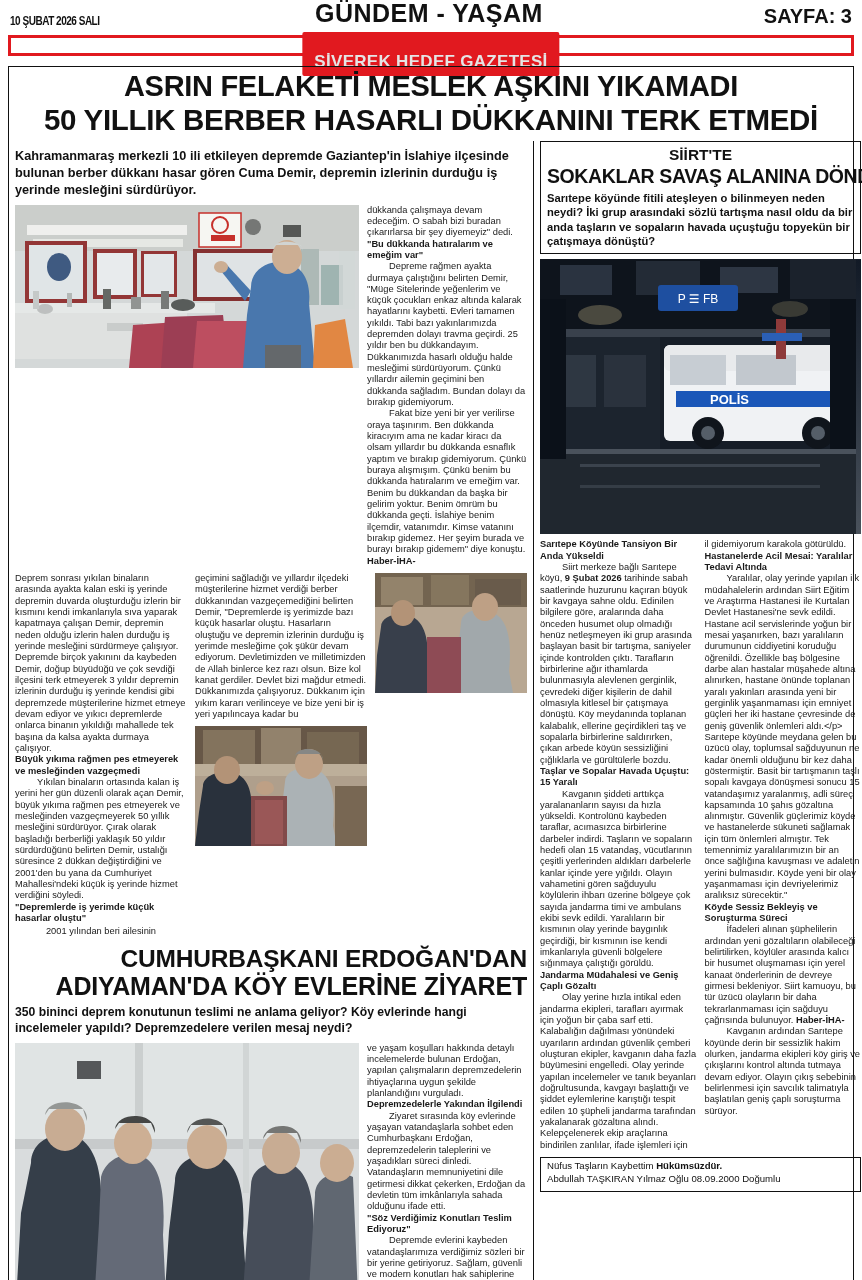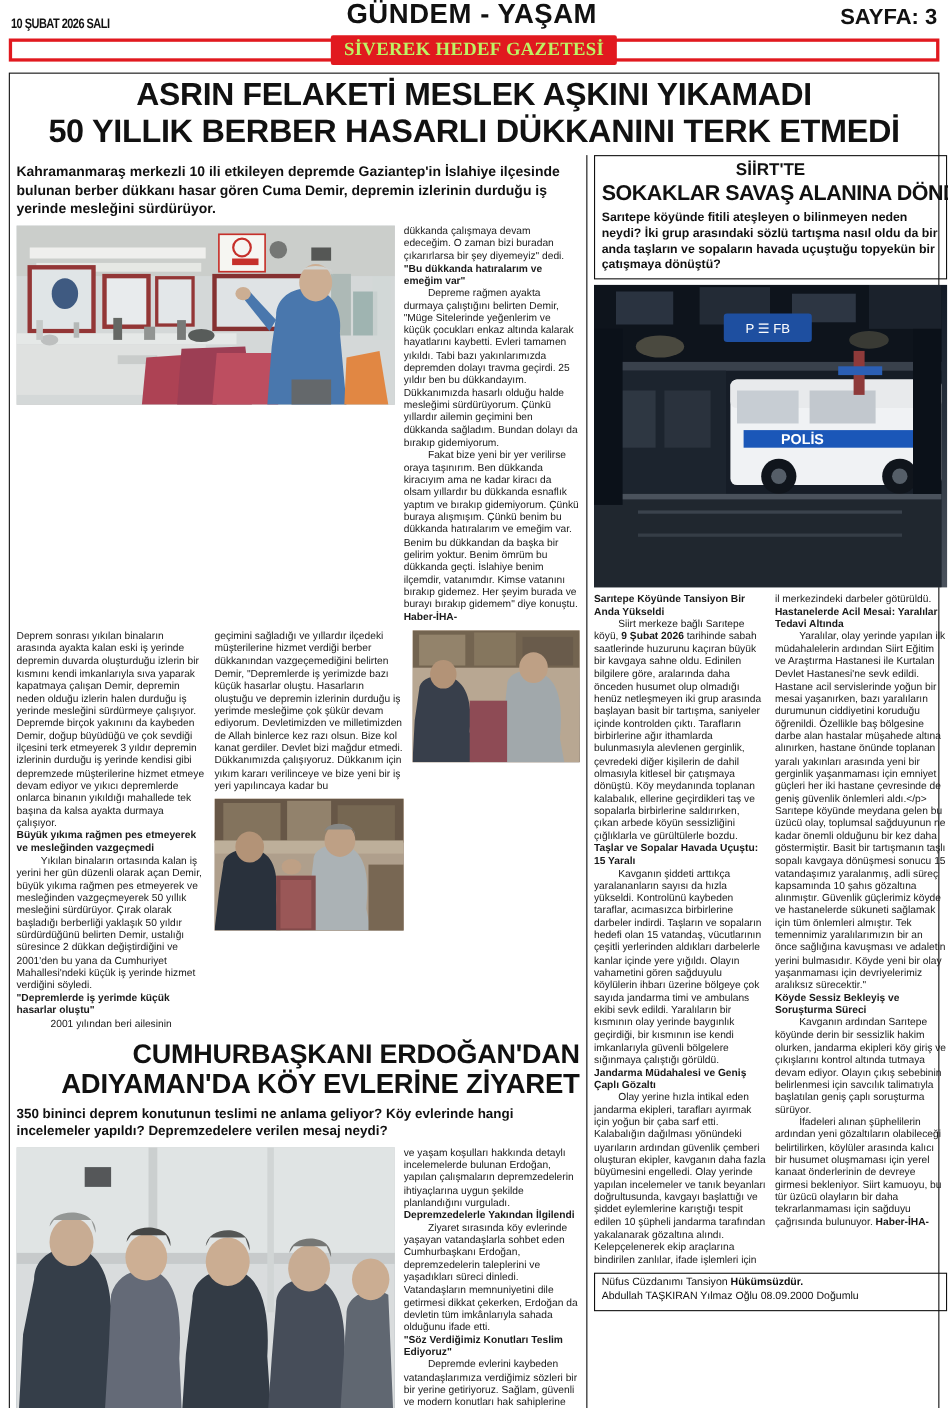--- a/index.html
+++ b/index.html
@@ -66,28 +66,27 @@
     border: 3px solid #e1191f;
     background: #fff;
     box-sizing: border-box;
   }
   .redbar-plate {
     position: absolute;
     left: 50%;
     top: 0px;
     transform: translateX(-50%);
     background: #e1191f;
-    color: #bef264;
+    color: #e5e5e5;
     font-weight: bold;
     font-size: 17px;
-    padding: 3px 12px 4px 12px;
+    padding: 20px 12px 4px 12px;
     white-space: nowrap;
     letter-spacing: 0.3px;
     border-radius: 2px;
-    font-family: Liberation Serif, serif;
   }
 
   
   .frame {
     margin: 4px 8px 6px 8px;
     border: 1.5px solid #111;
     padding: 5px 6px 6px 6px;
     box-sizing: border-box;
     height: 1237px;
     position: relative;
@@ -291,21 +290,21 @@
                 <rect x="250" y="140" width="36" height="23" fill="#5b5f62"></rect>
                 <path d="M300 120 L330 114 L338 163 L298 163 Z" fill="#e08038"></path>
                 <rect x="306" y="60" width="22" height="40" fill="#9ab0ad"></rect>
                 <rect x="324" y="46" width="16" height="58" fill="#cfd6d4" opacity="0.8"></rect>
                 <rect x="0" y="0" width="344" height="163" fill="#ffffff" opacity="0.06"></rect>
               </svg>
             </div>
           </div>
           <div style="width:160px;">
             <div class="txt">
-              <p>dükkanda çalışmaya devam edeceğim. O zaman bizi buradan çıkarırlarsa bir şey diyemeyiz" dedi.</p>
+              <p>dükkanda çalışmaya devam edeceğim. O sabah bizi buradan çıkarırlarsa bir şey diyemeyiz" dedi.</p>
               <p class="sub">"Bu dükkanda hatıralarım ve emeğim var"</p>
               <p class="ind">Depreme rağmen ayakta durmaya çalıştığını belirten Demir, "Müge Sitelerinde yeğenlerim ve küçük çocukları enkaz altında kalarak hayatlarını kaybetti. Evleri tamamen yıkıldı. Tabi bazı yakınlarımızda depremden dolayı travma geçirdi. 25 yıldır ben bu dükkandayım. Dükkanımızda hasarlı olduğu halde mesleğimi sürdürüyorum. Çünkü yıllardır ailemin geçimini ben dükkanda sağladım. Bundan dolayı da bırakıp gidemiyorum.</p>
               <p class="ind">Fakat bize yeni bir yer verilirse oraya taşınırım. Ben dükkanda kiracıyım ama ne kadar kiracı da olsam yıllardır bu dükkanda esnaflık yaptım ve bırakıp gidemiyorum. Çünkü buraya alışmışım. Çünkü benim bu dükkanda hatıralarım ve emeğim var. Benim bu dükkandan da başka bir gelirim yoktur. Benim ömrüm bu dükkanda geçti. İslahiye benim ilçemdir, vatanımdır. Kimse vatanını bırakıp gidemez. Her şeyim burada ve burayı bırakıp gidemem" diye konuştu.</p>
               <p class="sub">Haber-İHA-</p>
             </div>
           </div>
         </div>
 
         <div class="a1">
           <div class="a1-c1">
@@ -463,33 +462,33 @@
               <p class="sub">Sarıtepe Köyünde Tansiyon Bir Anda Yükseldi</p>
               <p class="ind"><span>Siirt merkeze bağlı Sarıtepe köyü, </span><b>9 Şubat 2026</b><span> tarihinde sabah saatlerinde huzurunu kaçıran büyük bir kavgaya sahne oldu. Edinilen bilgilere göre, aralarında daha önceden husumet olup olmadığı henüz netleşmeyen iki grup arasında başlayan basit bir tartışma, saniyeler içinde kontrolden çıktı. Tarafların birbirlerine ağır ithamlarda bulunmasıyla alevlenen gerginlik, çevredeki diğer kişilerin de dahil olmasıyla kitlesel bir çatışmaya dönüştü. Köy meydanında toplanan kalabalık, ellerine geçirdikleri taş ve sopalarla birbirlerine saldırırken, çıkan arbede köyün sessizliğini çığlıklarla ve gürültülerle bozdu.</span></p>
               <p class="sub">Taşlar ve Sopalar Havada Uçuştu: 15 Yaralı</p>
               <p class="ind">Kavganın şiddeti arttıkça yaralananların sayısı da hızla yükseldi. Kontrolünü kaybeden taraflar, acımasızca birbirlerine darbeler indirdi. Taşların ve sopaların hedefi olan 15 vatandaş, vücutlarının çeşitli yerlerinden aldıkları darbelerle kanlar içinde yere yığıldı. Olayın vahametini gören sağduyulu köylülerin ihbarı üzerine bölgeye çok sayıda jandarma timi ve ambulans ekibi sevk edildi. Yaralıların bir kısmının olay yerinde baygınlık geçirdiği, bir kısmının ise kendi imkanlarıyla güvenli bölgelere sığınmaya çalıştığı görüldü.</p>
               <p class="sub">Jandarma Müdahalesi ve Geniş Çaplı Gözaltı</p>
               <p class="ind">Olay yerine hızla intikal eden jandarma ekipleri, tarafları ayırmak için yoğun bir çaba sarf etti. Kalabalığın dağılması yönündeki uyarıların ardından güvenlik çemberi oluşturan ekipler, kavganın daha fazla büyümesini engelledi. Olay yerinde yapılan incelemeler ve tanık beyanları doğrultusunda, kavgayı başlattığı ve şiddet eylemlerine karıştığı tespit edilen 10 şüpheli jandarma tarafından yakalanarak gözaltına alındı. Kelepçelenerek ekip araçlarına bindirilen zanlılar, ifade işlemleri için</p>
             </div>
           </div>
           <div class="tc">
             <div class="txt">
-              <p>il merkezindeki darbeler götürüldü.</p>
+              <p>il gidemiyorum karakola götürüldü.</p>
               <p class="sub">Hastanelerde Acil Mesai: Yaralılar Tedavi Altında</p>
               <p class="ind">Yaralılar, olay yerinde yapılan ilk müdahalelerin ardından Siirt Eğitim ve Araştırma Hastanesi ile Kurtalan Devlet Hastanesi'ne sevk edildi. Hastane acil servislerinde yoğun bir mesai yaşanırken, bazı yaralıların durumunun ciddiyetini koruduğu öğrenildi. Özellikle baş bölgesine darbe alan hastalar müşahede altına alınırken, hastane önünde toplanan yaralı yakınları arasında yeni bir gerginlik yaşanmaması için emniyet güçleri her iki hastane çevresinde de geniş güvenlik önlemleri aldı.&lt;/p&gt;</p>
               <p>Sarıtepe köyünde meydana gelen bu üzücü olay, toplumsal sağduyunun ne kadar önemli olduğunu bir kez daha göstermiştir. Basit bir tartışmanın taşlı sopalı kavgaya dönüşmesi sonucu 15 vatandaşımız yaralanmış, adli süreç kapsamında 10 şahıs gözaltına alınmıştır. Güvenlik güçlerimiz köyde ve hastanelerde sükuneti sağlamak için tüm önlemleri almıştır. Tek temennimiz yaralılarımızın bir an önce sağlığına kavuşması ve adaletin yerini bulmasıdır. Köyde yeni bir olay yaşanmaması için devriyelerimiz aralıksız sürecektir."</p>
               <p class="sub">Köyde Sessiz Bekleyiş ve Soruşturma Süreci</p>
+              <p class="ind"><span>İfadeleri alınan şüphelilerin ardından yeni gözaltıların olabileceği belirtilirken, köylüler arasında kalıcı bir husumet oluşmaması için yerel kanaat önderlerinin de devreye girmesi bekleniyor. Siirt kamuoyu, bu tür üzücü olayların bir daha tekrarlanmaması için sağduyu çağrısında bulunuyor.</span> <b>Haber-İHA-</b></p>
               <p class="ind">Kavganın ardından Sarıtepe köyünde derin bir sessizlik hakim olurken, jandarma ekipleri köy giriş ve çıkışlarını kontrol altında tutmaya devam ediyor. Olayın çıkış sebebinin belirlenmesi için savcılık talimatıyla başlatılan geniş çaplı soruşturma sürüyor.</p>
-              <p class="ind"><span>İfadeleri alınan şüphelilerin ardından yeni gözaltıların olabileceği belirtilirken, köylüler arasında kalıcı bir husumet oluşmaması için yerel kanaat önderlerinin de devreye girmesi bekleniyor. Siirt kamuoyu, bu tür üzücü olayların bir daha tekrarlanmaması için sağduyu çağrısında bulunuyor.</span> <b>Haber-İHA-</b></p>
             </div>
           </div>
         </div>
 
         <div class="zayii-box">
-          <div class="zayii-line"><span>Nüfus Cüzdanımı Tansiyon </span><b>Hükümsüzdür.</b></div>
+          <div class="zayii-line"><span>Nüfus Taşların Kaybettim </span><b>Hükümsüzdür.</b></div>
           <div class="zayii-line">Abdullah TAŞKIRAN  Yılmaz Oğlu  08.09.2000 Doğumlu</div>
         </div>
 
       </div>
     </div>
 
   </div>
 </div>
 
 </body></html>

